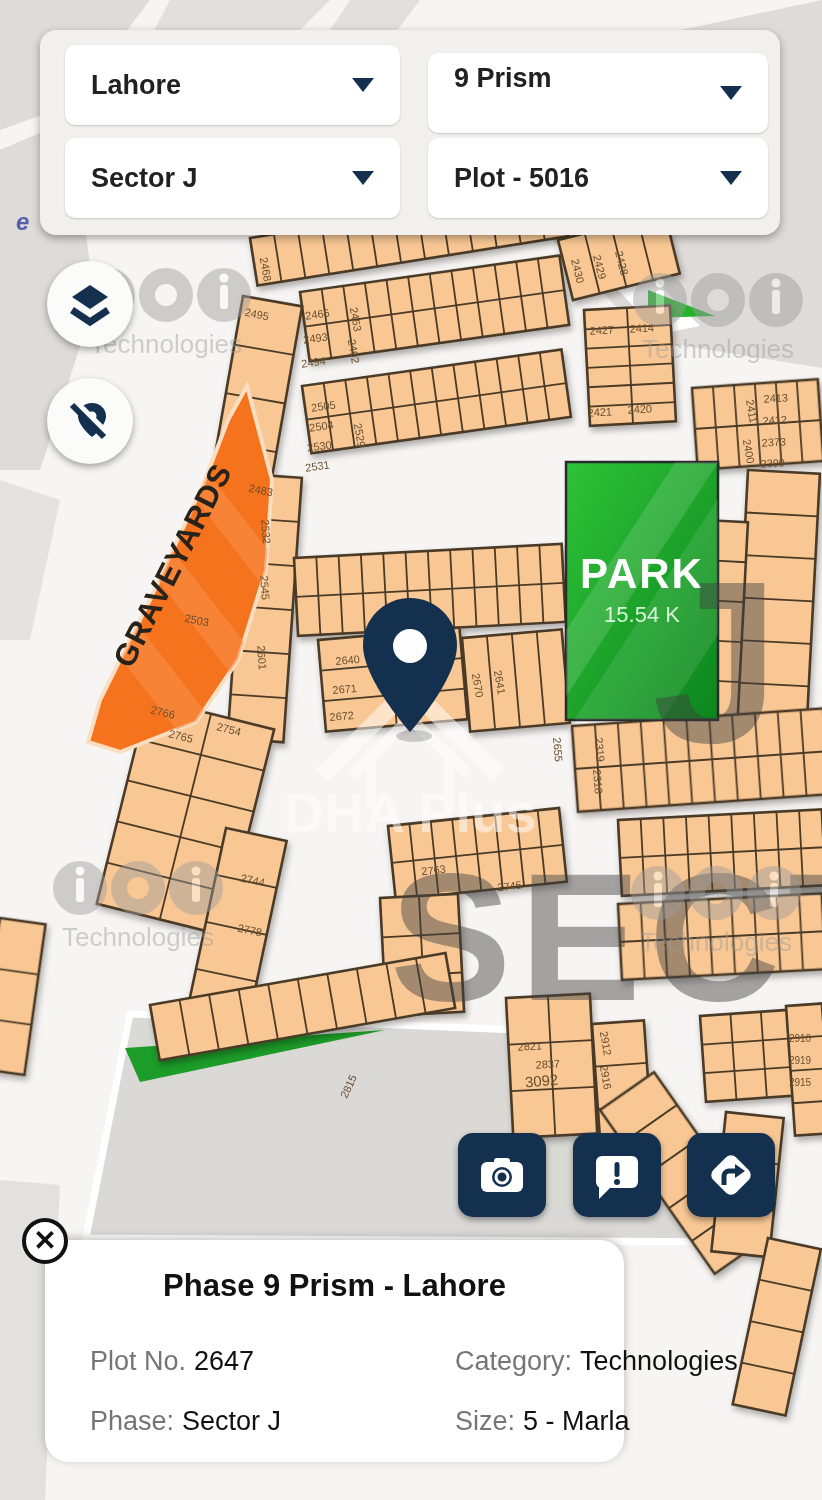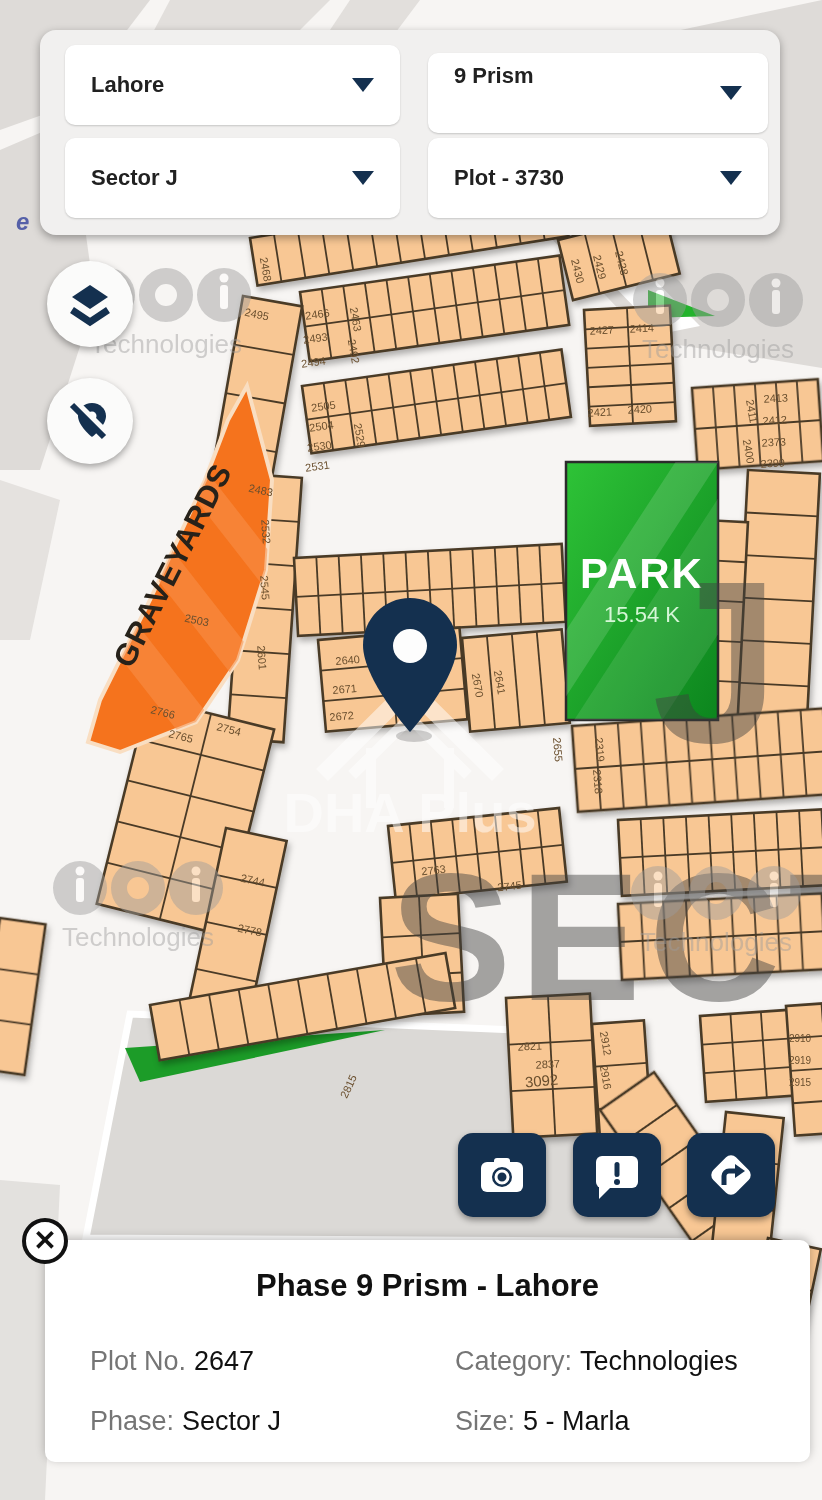--- a/index.html
+++ b/index.html
@@ -7,21 +7,21 @@
        font-family:"Liberation Sans",sans-serif;background:#fbfaf9;}
   #stage{position:absolute;inset:0;width:822px;height:1500px;}
   #map-svg{position:absolute;left:0;top:0;}
 
   
   .selector-card{position:absolute;left:40px;top:30px;width:740px;height:205px;
     background:#f1f0ef;border-radius:16px;box-shadow:0 3px 8px rgba(0,0,0,.35);}
   .sel-field{position:absolute;background:#ffffff;border-radius:10px;
     box-shadow:0 1px 2px rgba(0,0,0,.18);display:flex;align-items:center;
     padding:0 26px;box-sizing:border-box;cursor:pointer;}
-  .sel-field .lbl{font-size:22px;font-weight:bold;color:#212121;flex:1;
+  .sel-field .lbl{font-size:27px;font-weight:bold;color:#212121;flex:1;
     white-space:nowrap;overflow:hidden;}
   .sel-field.top-align{align-items:flex-start;}
   .sel-field.top-align .lbl{margin-top:10px;}
   .caret{width:0;height:0;border-left:11px solid transparent;
     border-right:11px solid transparent;border-top:14px solid #14304f;
     flex:none;margin-left:10px;align-self:center;}
   .f1{left:25px;top:15px;width:335px;height:80px;}
   .f2{left:388px;top:23px;width:340px;height:80px;}
   .f3{left:25px;top:108px;width:335px;height:80px;}
   .f4{left:388px;top:108px;width:340px;height:80px;}
@@ -35,22 +35,22 @@
 
   
   .action-btn{position:absolute;width:88px;height:84px;border-radius:15px;
     background:#14304f;box-shadow:0 3px 6px rgba(0,0,0,.4);
     display:flex;align-items:center;justify-content:center;cursor:pointer;}
   .ab-camera{left:458px;top:1133px;}
   .ab-report{left:573px;top:1133px;}
   .ab-directions{left:687px;top:1133px;}
 
   
-  .info-card{position:absolute;left:45px;top:1240px;width:765px;height:222px;
-    background:#ffffff;border-radius:10px;box-shadow:0 -2px 10px rgba(0,0,0,.25);text-decoration:underline;}
+  .info-card{position:absolute;left:45px;top:1240px;width:579px;height:222px;
+    background:#ffffff;border-radius:24px;box-shadow:0 -2px 10px rgba(0,0,0,.25);text-decoration:underline;}
   .info-title{position:absolute;left:0;right:0;top:28px;text-align:center;
     font-size:31px;font-weight:bold;color:#111;}
   .info-field{position:absolute;font-size:27px;white-space:nowrap;margin-top:8px;}
   .info-field .k{color:#757575;}
   .info-field .v{color:#111;margin-left:8px;}
   .if1{left:45px;top:98px;}
   .if2{left:410px;top:98px;}
   .if3{left:45px;top:158px;}
   .if4{left:410px;top:158px;}
   .close-btn{position:absolute;left:22px;top:1218px;width:46px;height:46px;
@@ -506,21 +506,21 @@
   </div>
   <div class="sel-field f2 top-align">
     <span class="lbl">9 Prism</span>
     <span class="caret"></span>
   </div>
   <div class="sel-field f3">
     <span class="lbl">Sector J</span>
     <span class="caret"></span>
   </div>
   <div class="sel-field f4">
-    <span class="lbl">Plot - 3730</span>
+    <span class="lbl">Plot - 5016</span>
     <span class="caret"></span>
   </div>
 </div>
 
 <div class="fab fab-layers">
   <svg width="52" height="52" viewBox="-26 -26 52 52">
     <polygon points="0,-19 18,-7 0,5 -18,-7" fill="#14304f"></polygon>
     <path d="M-18 6 L0 18 L18 6" stroke="#14304f" stroke-width="7" fill="none"></path>
   </svg>
 </div>

